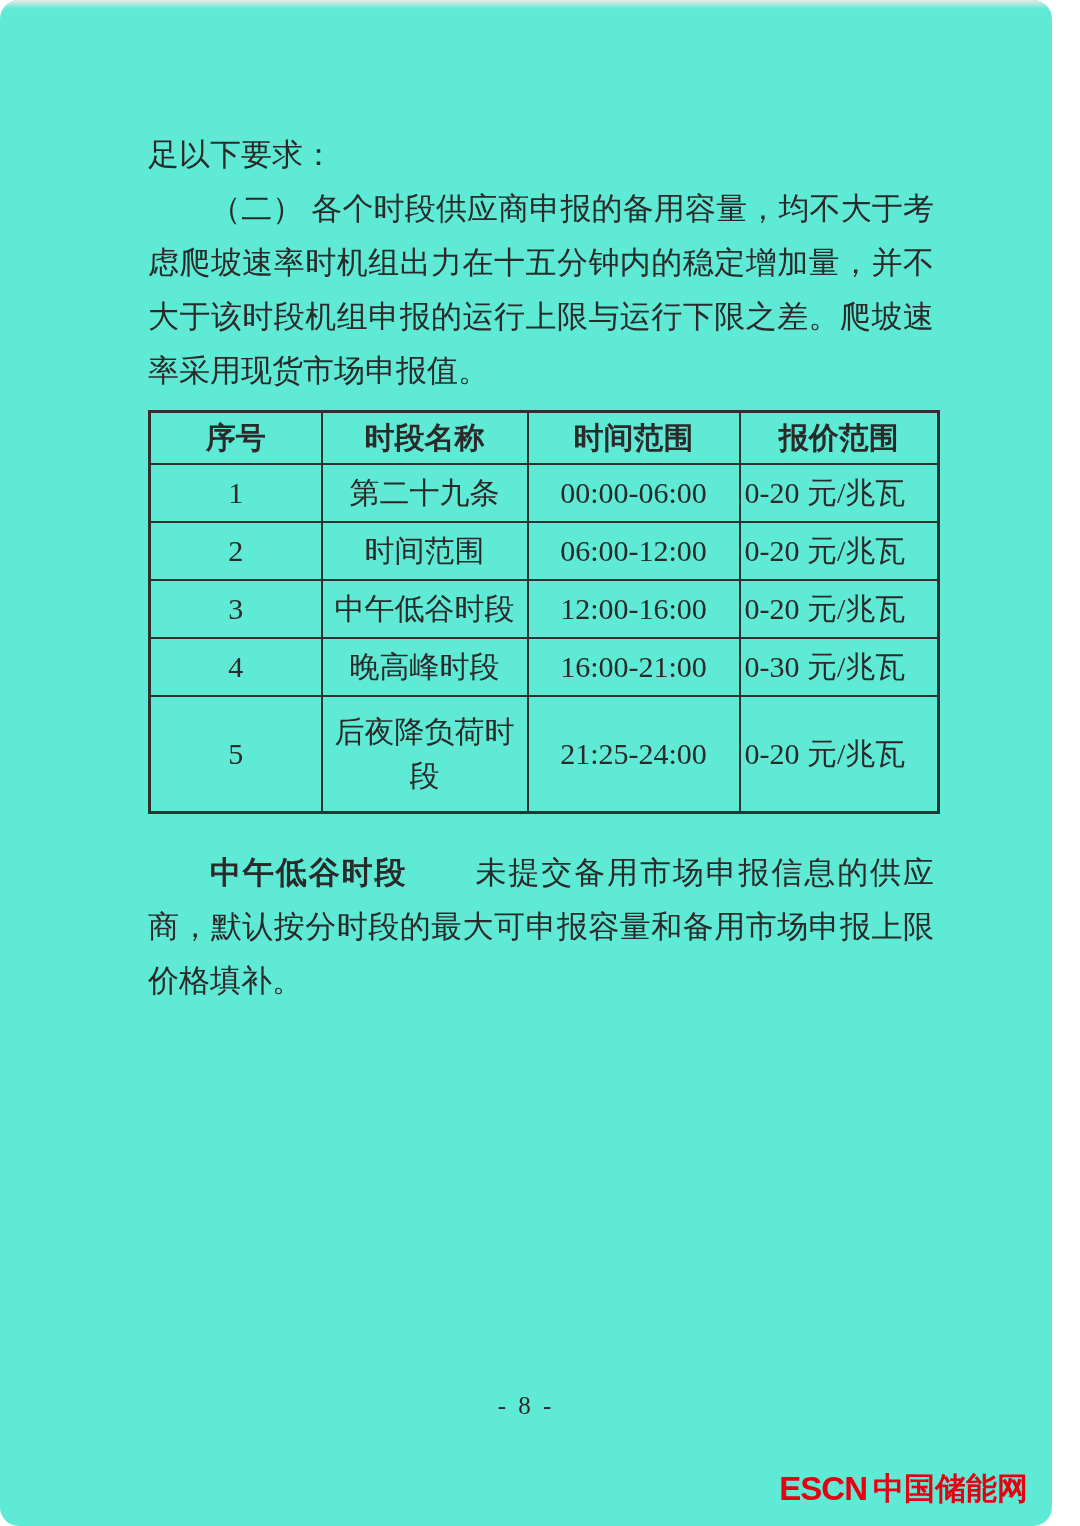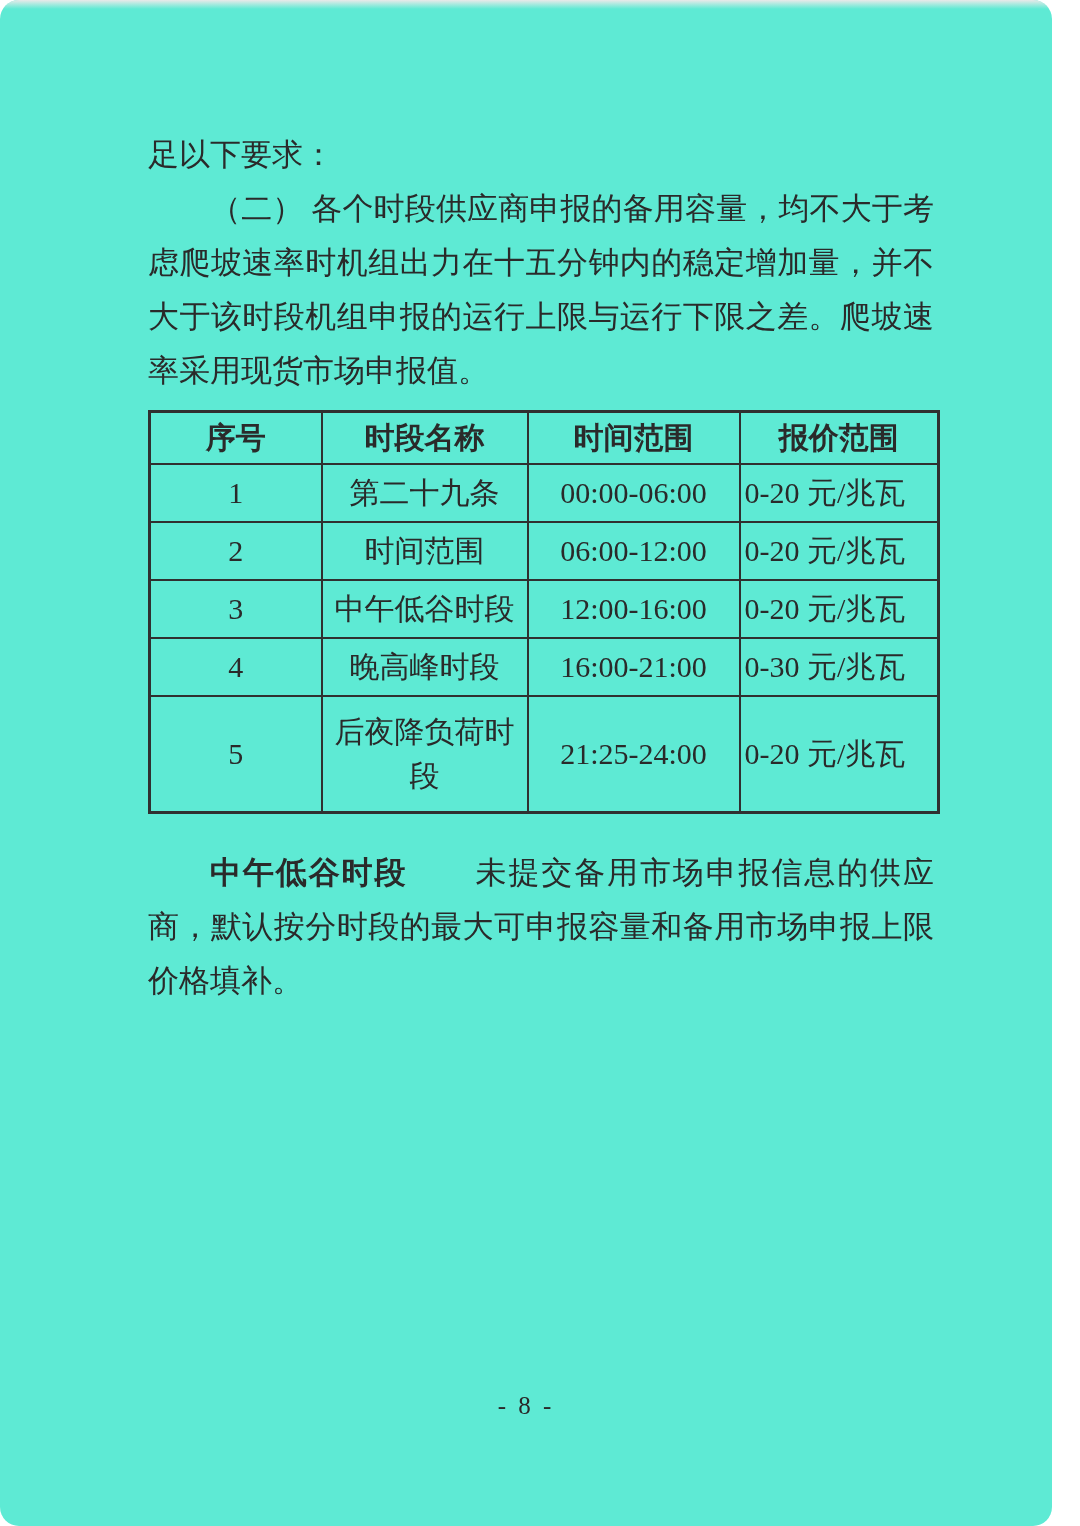--- a/index.html
+++ b/index.html
@@ -161,13 +161,14 @@
           <td class="col-price">0-20 元/兆瓦</td>
         </tr>
       </tbody>
     </table>
 
     <p class="para after-table"><span class="art-label">中午低谷时段</span><span>未提交备用市场申报信息的供应商，默认按分时段的最大可申报容量和备用市场申报上限价格填补。</span></p>
   </div>
 
   <div class="page-number">- 8 -</div>
 
+  <div class="watermark"><span class="wm-latin">ESCN</span><span class="wm-cn">中国储能网</span></div>
 </div>
 
 </body></html>

